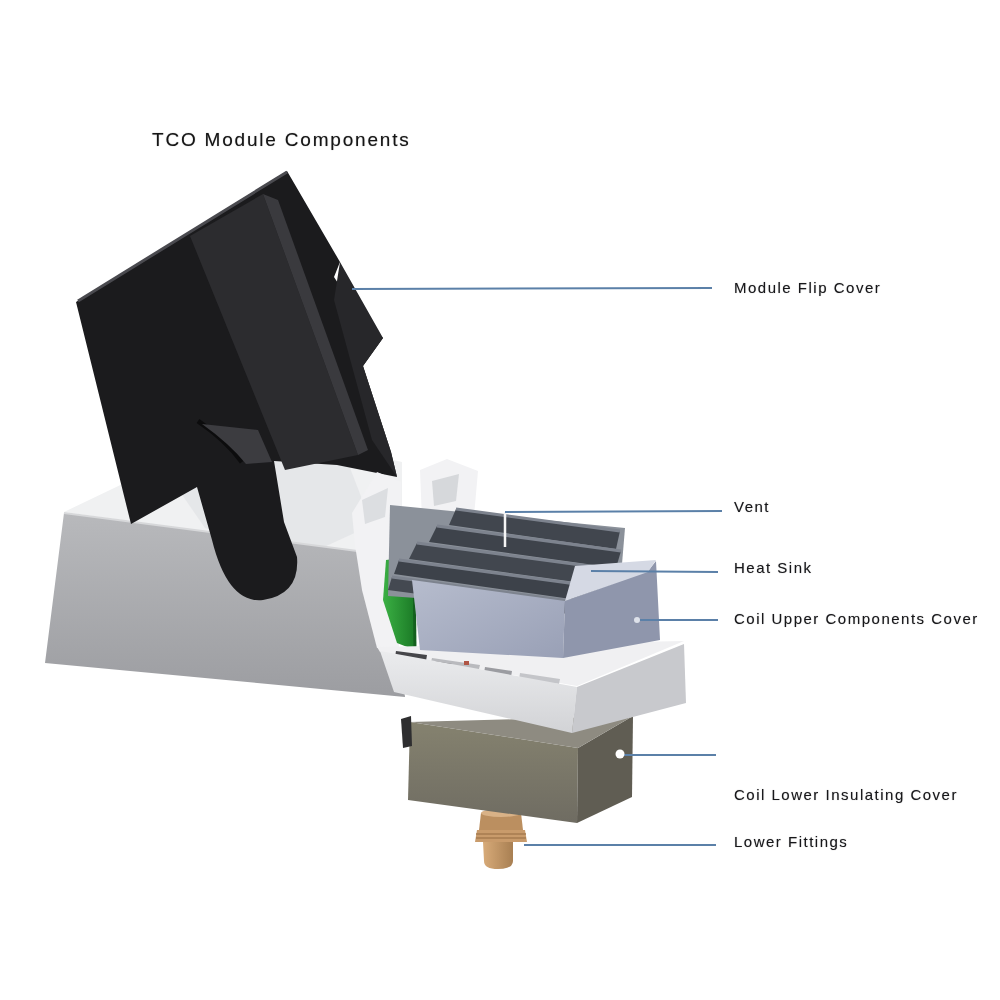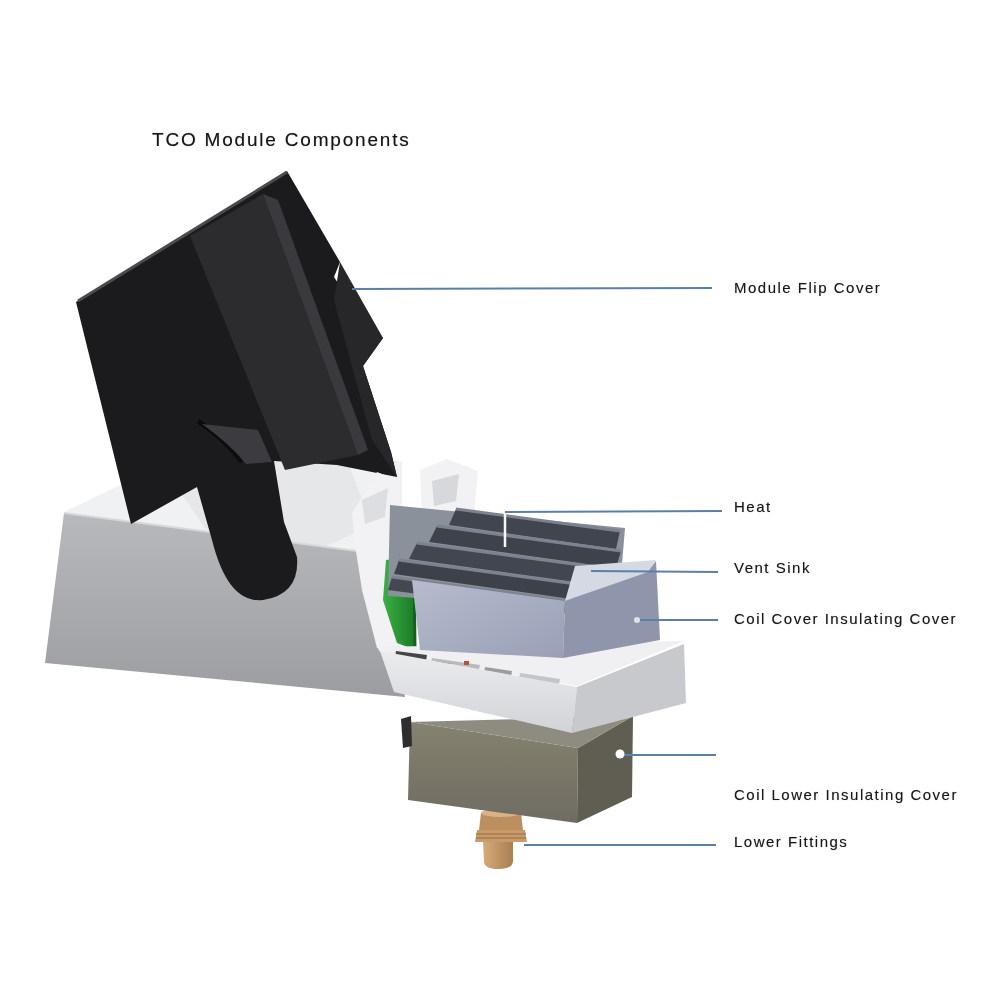--- a/index.html
+++ b/index.html
@@ -150,20 +150,20 @@
       <line x1="524" y1="845" x2="716" y2="845"></line>
     </g>
     <circle cx="620" cy="754" r="4.5" fill="#ffffff"></circle>
     <circle cx="637" cy="620" r="3" fill="#dde1ea"></circle>
   </svg>
 
   <div class="diagram-title">TCO Module Components</div>
 
   <div>
     <div class="part-label" style="top:279px">Module Flip Cover</div>
-    <div class="part-label" style="top:498px">Heat</div>
-    <div class="part-label" style="top:559px">Vent Sink</div>
-    <div class="part-label" style="top:610px">Coil Cover Insulating Cover</div>
+    <div class="part-label" style="top:498px">Vent</div>
+    <div class="part-label" style="top:559px">Heat Sink</div>
+    <div class="part-label" style="top:610px">Coil Upper Components Cover</div>
     <div class="part-label" style="top:786px">Coil Lower Insulating Cover</div>
     <div class="part-label" style="top:833px">Lower Fittings</div>
   </div>
 
 </div>
 
 </body></html>

